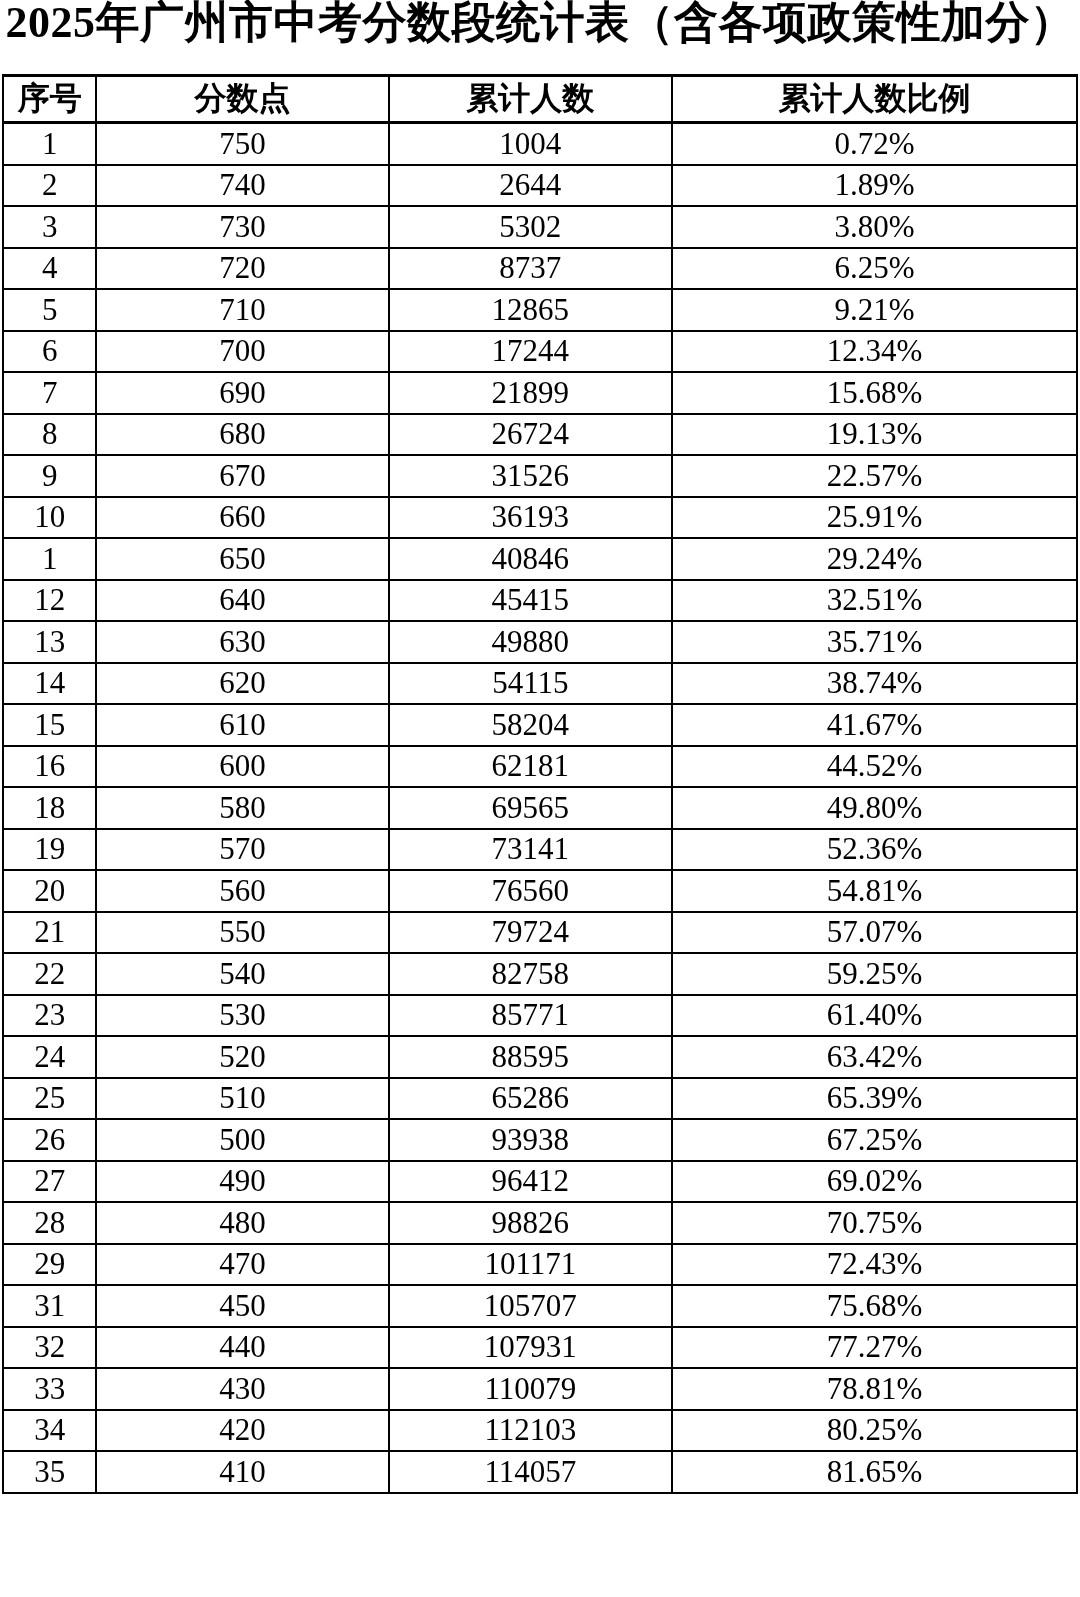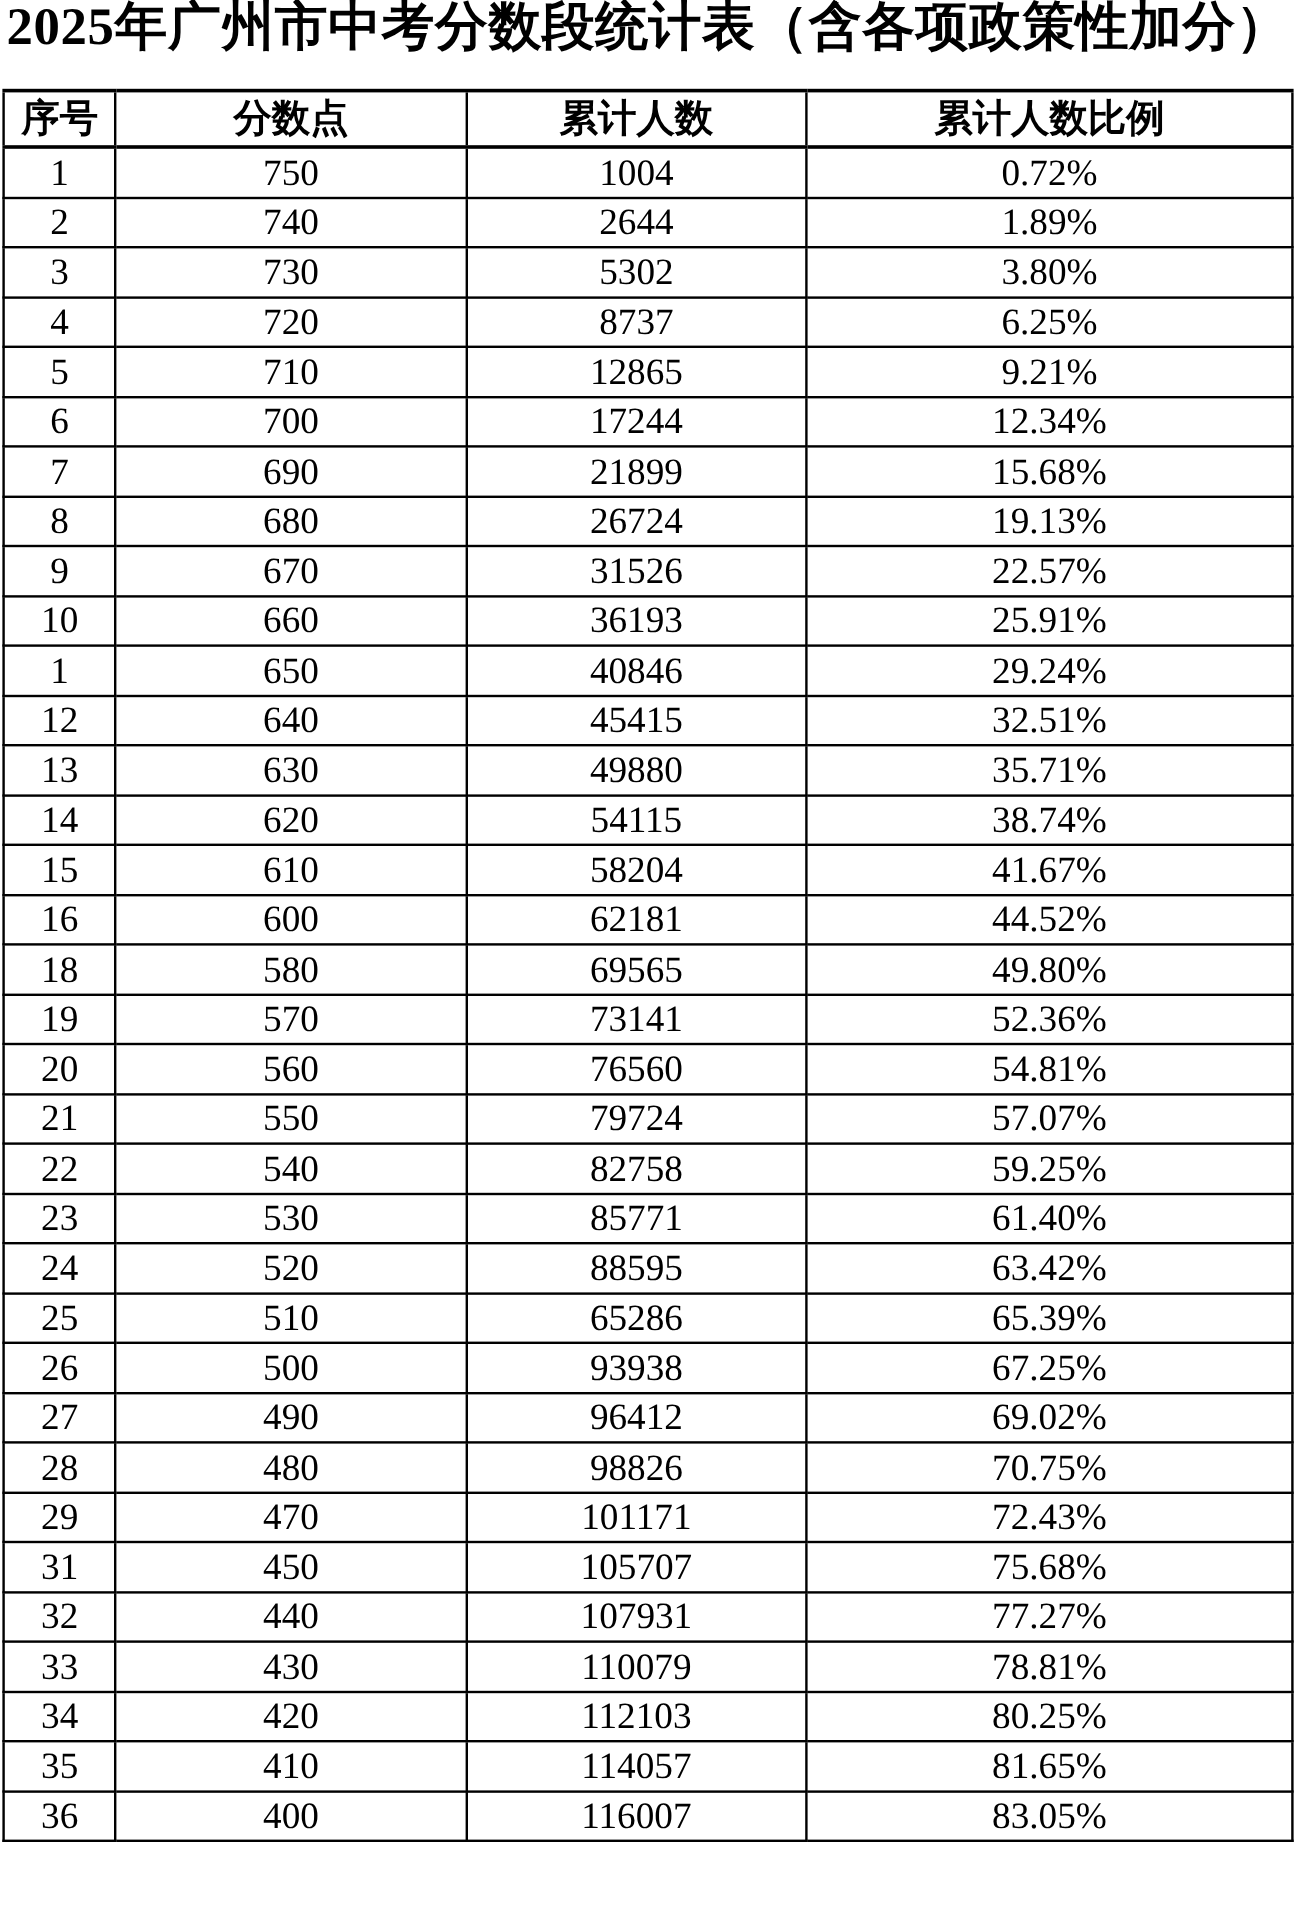--- a/index.html
+++ b/index.html
@@ -270,21 +270,15 @@
           <td>420</td>
           <td>112103</td>
           <td>80.25%</td>
         </tr>
         <tr>
           <td>35</td>
           <td>410</td>
           <td>114057</td>
           <td>81.65%</td>
         </tr>
-        <tr>
-          <td>36</td>
-          <td>400</td>
-          <td>116007</td>
-          <td>83.05%</td>
-        </tr>
       </tbody>
   </table>
 </div>
 
 </body></html>

